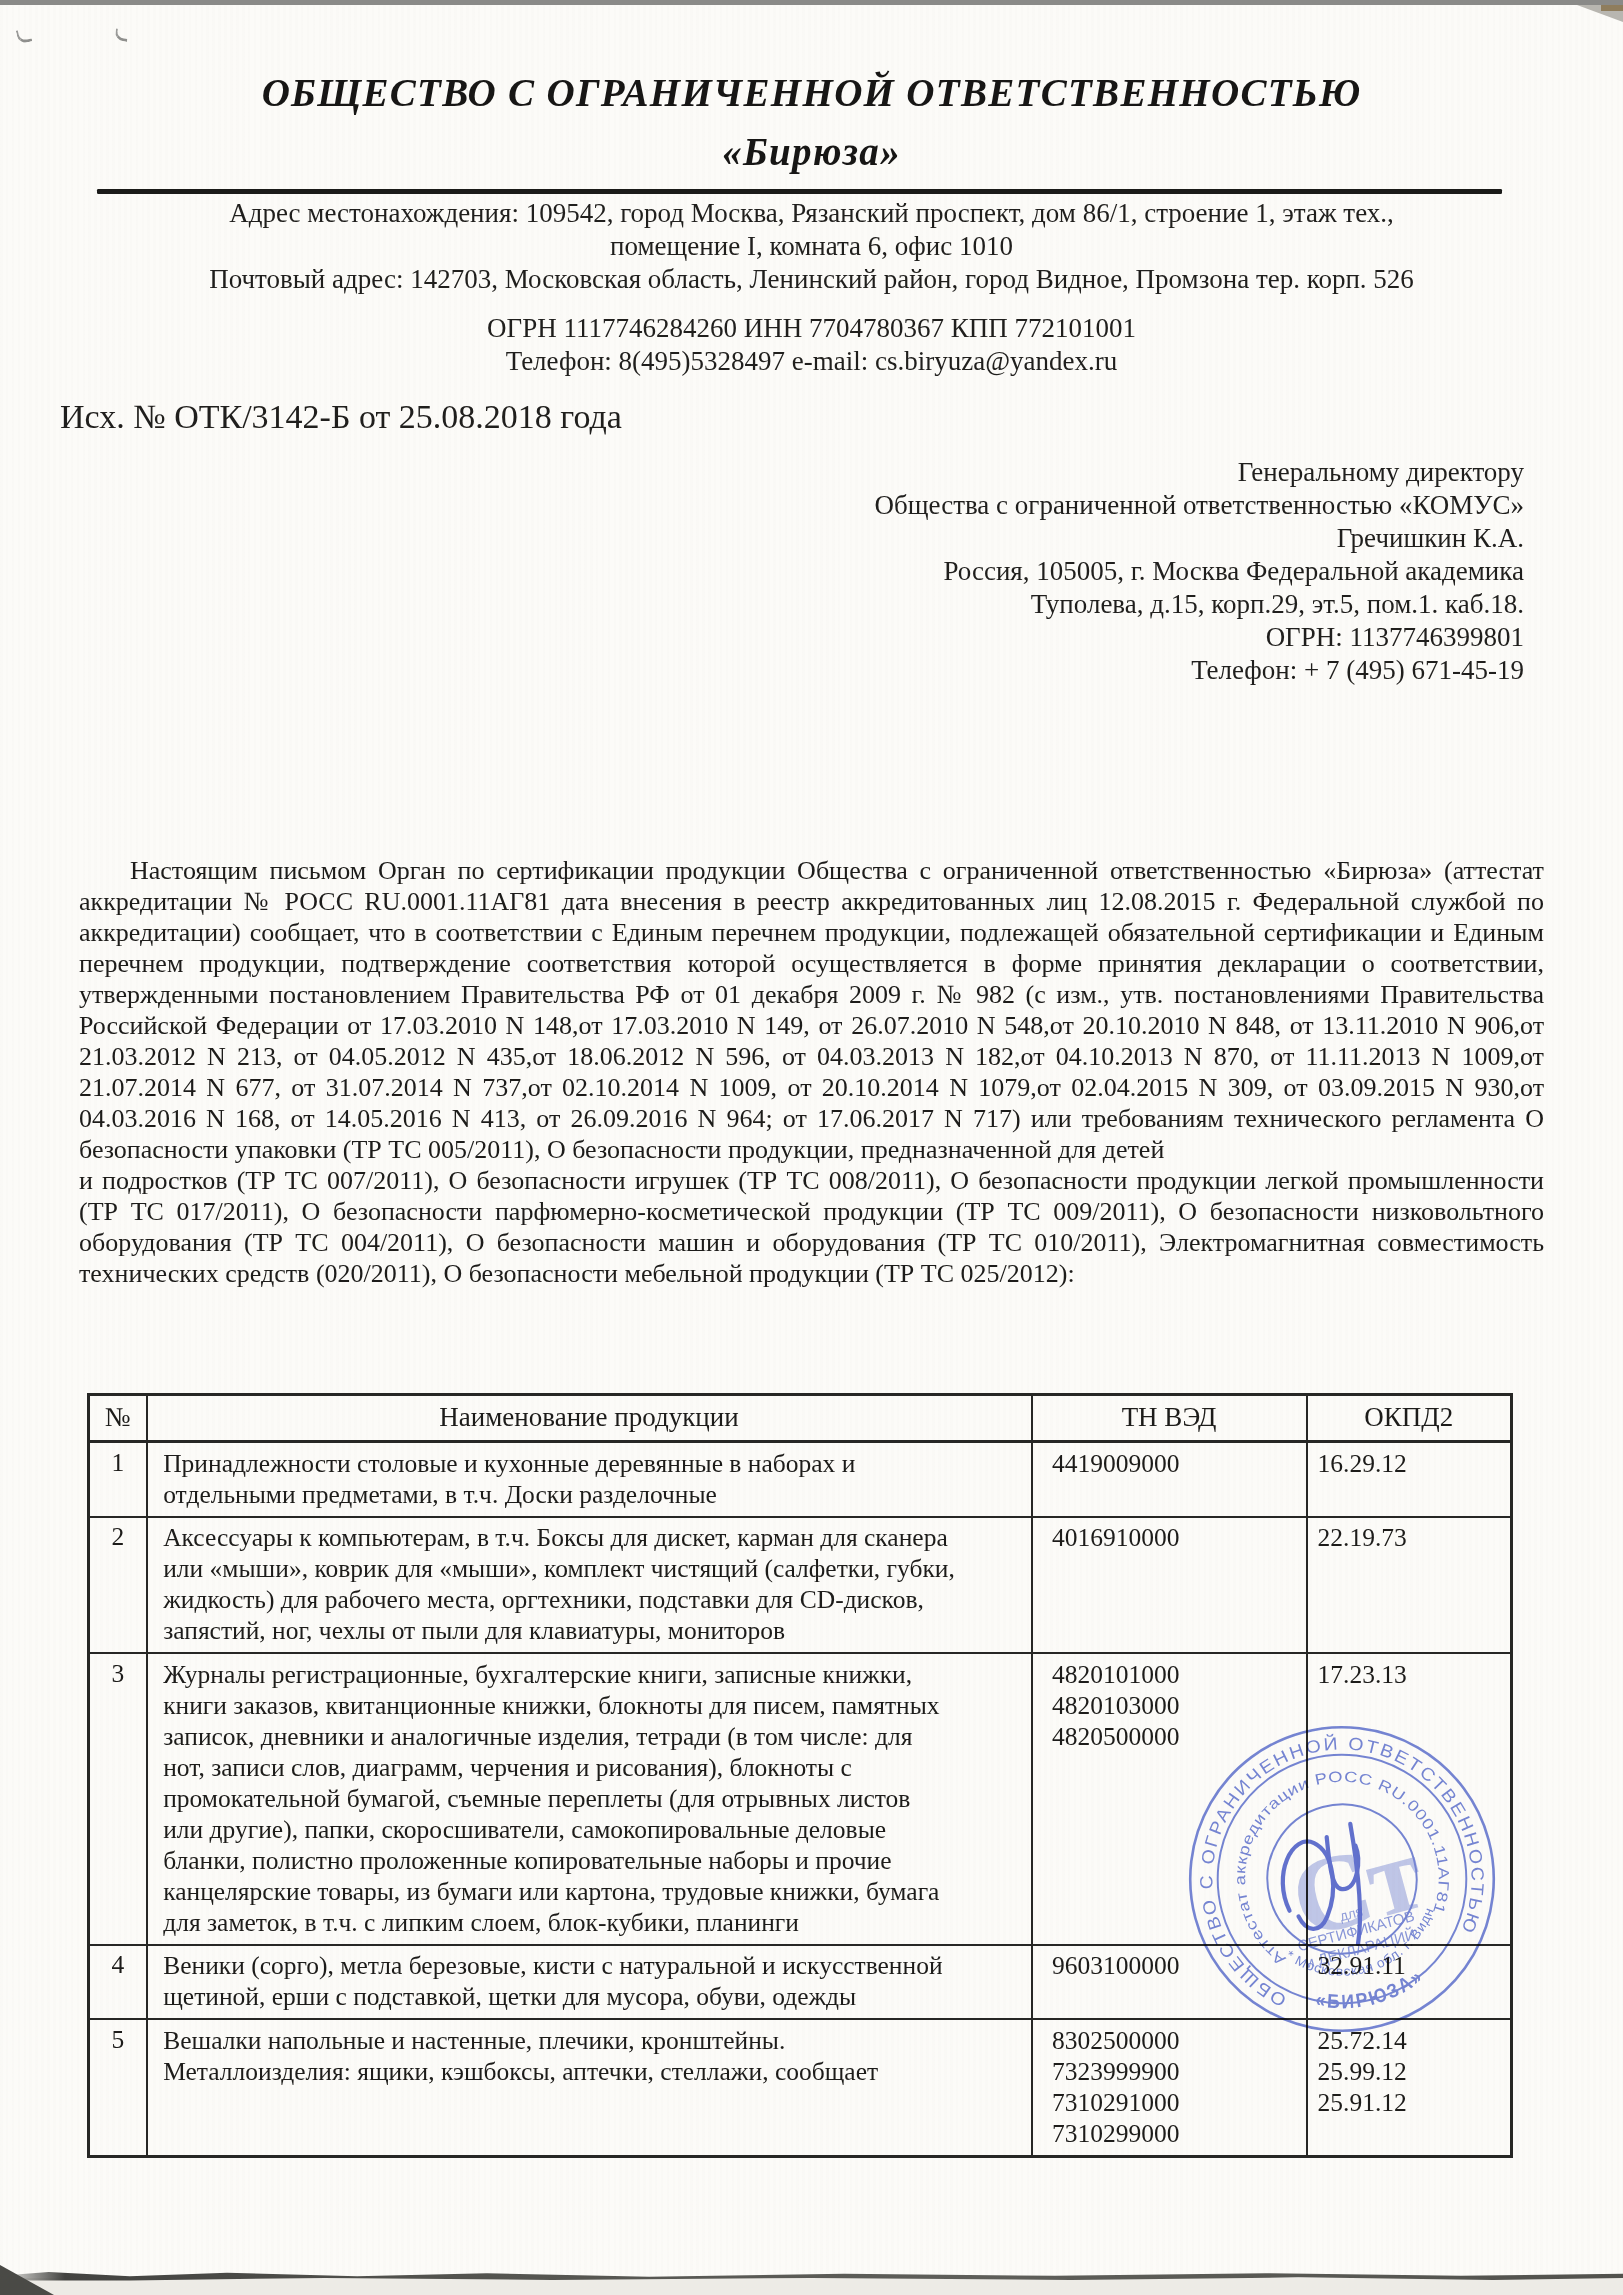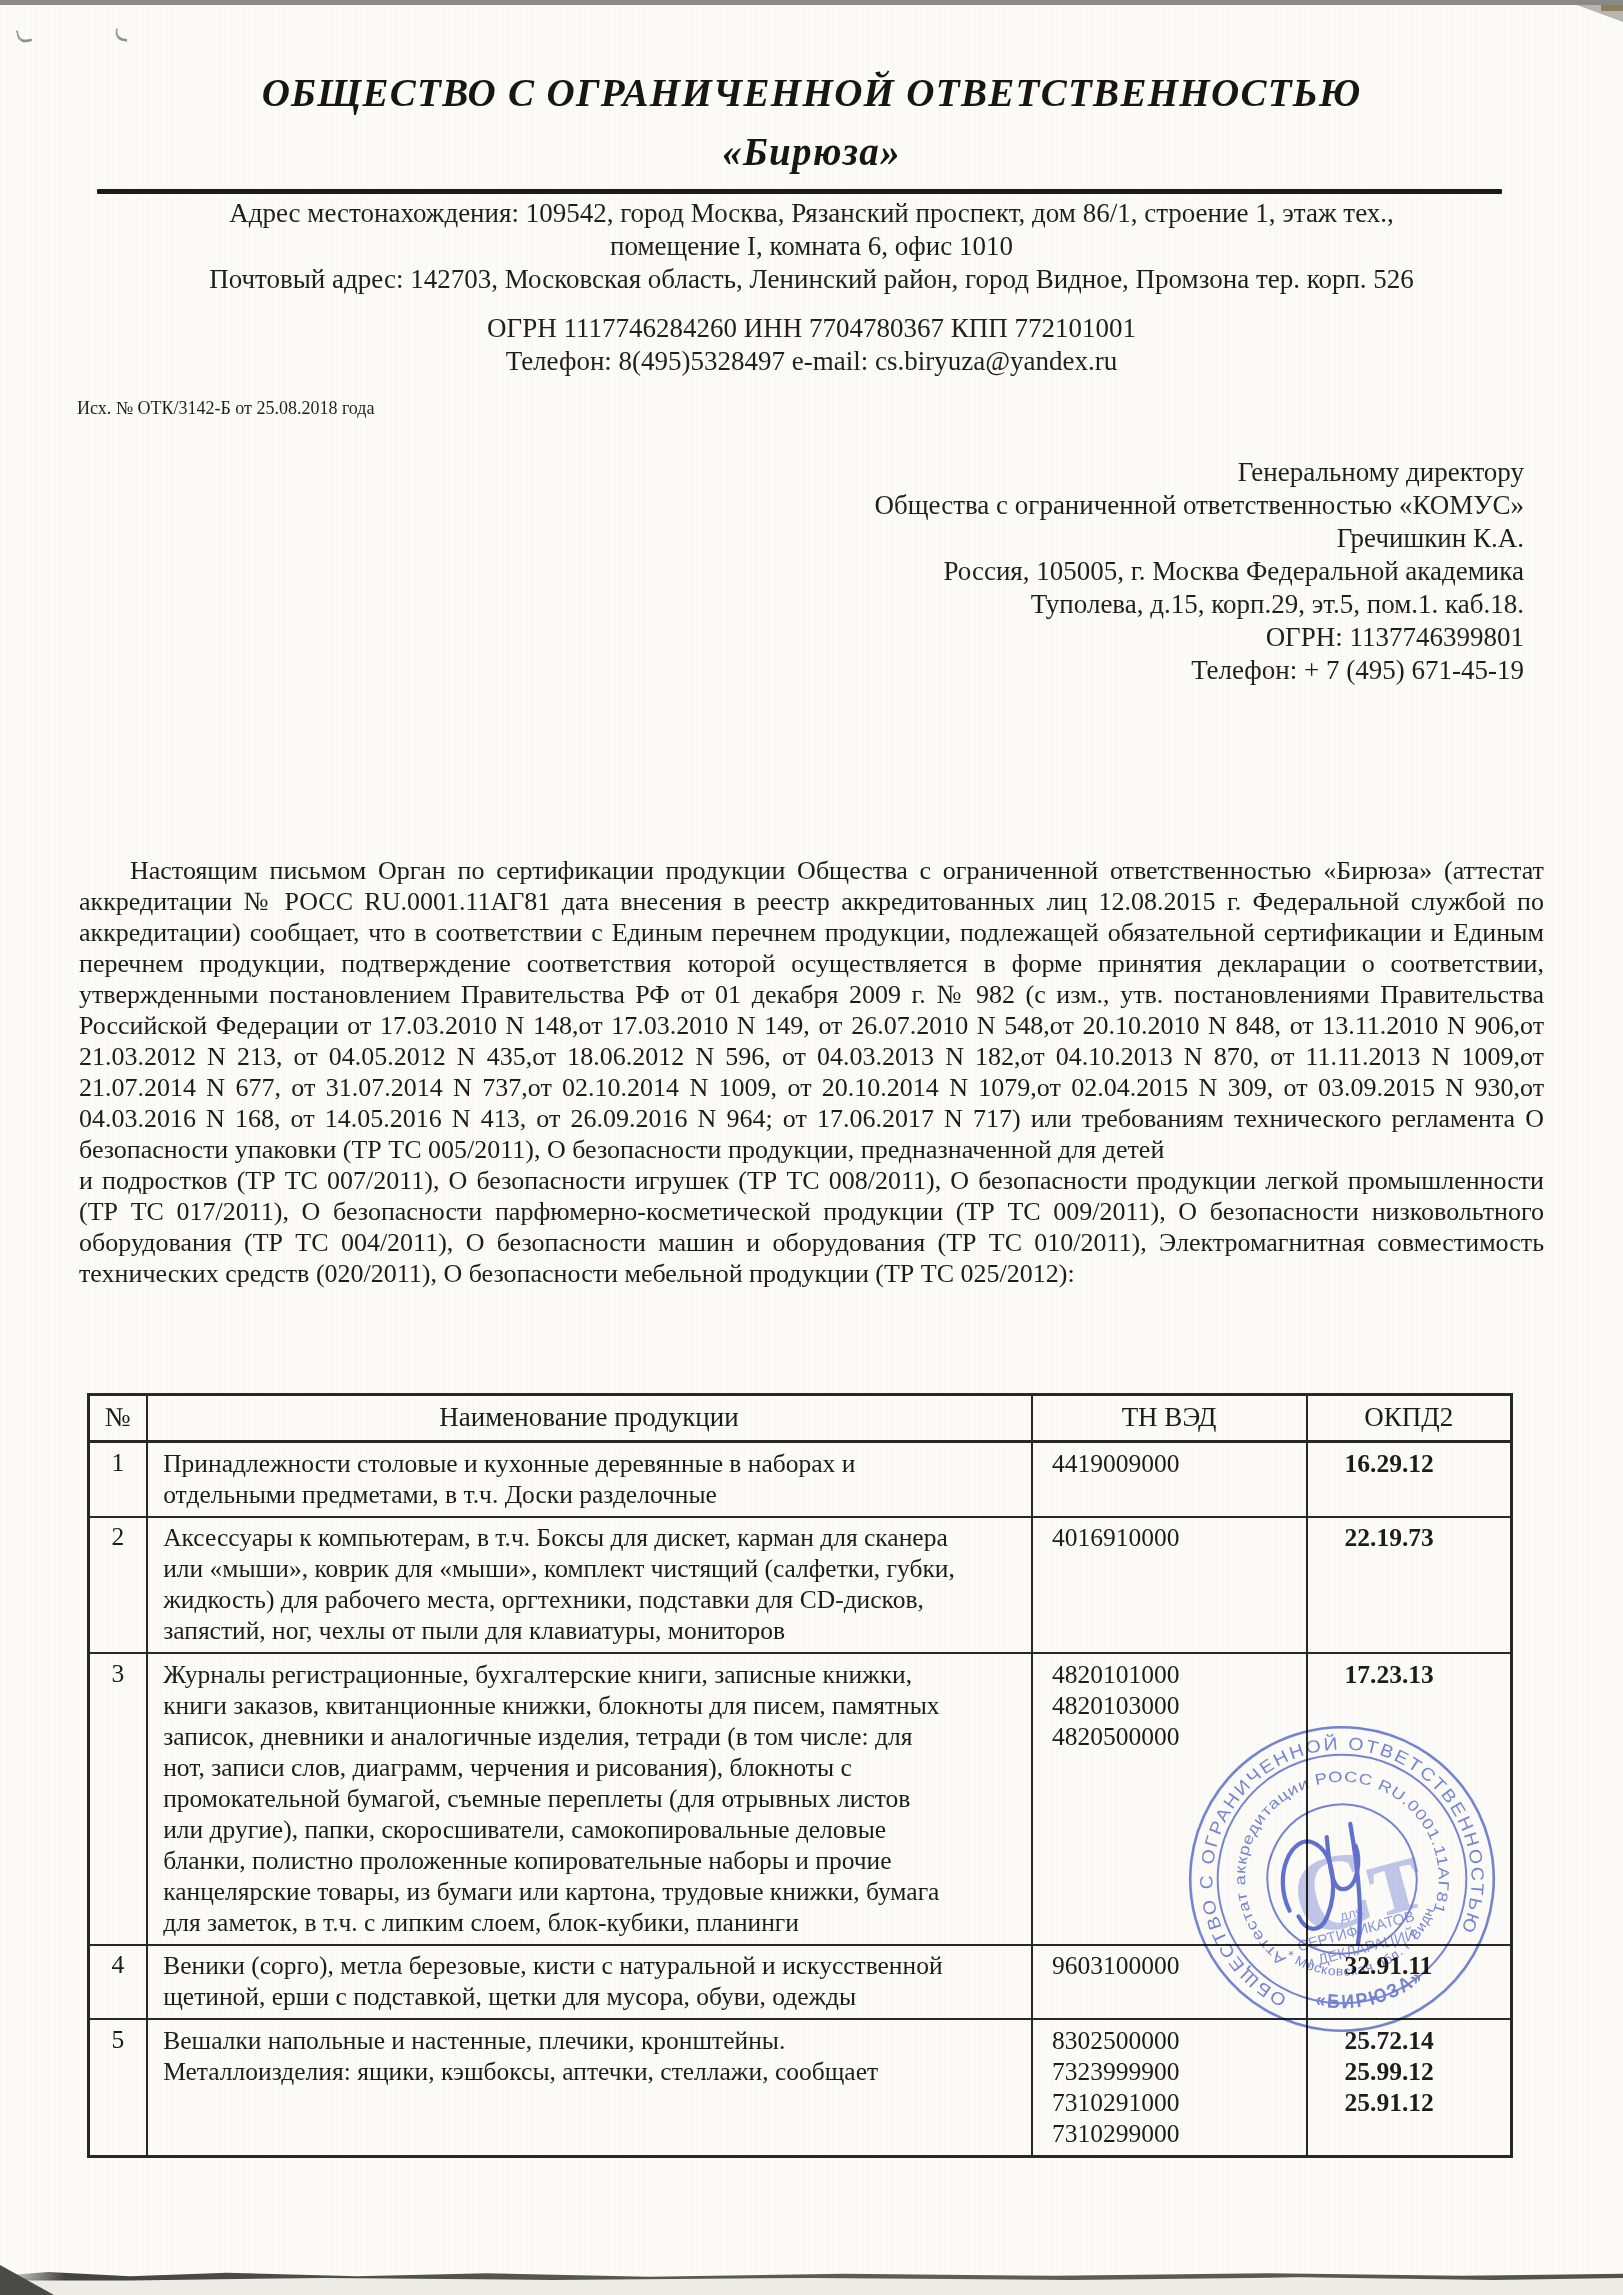--- a/index.html
+++ b/index.html
@@ -25,22 +25,22 @@
   }
   .address-block{
     position:absolute;top:192px;left:79px;width:1465px;
     text-align:center;font-size:27px;line-height:33px;color:#201f1d;
   }
   .ogrn-block{
     position:absolute;top:307px;left:79px;width:1465px;
     text-align:center;font-size:27px;line-height:33px;color:#201f1d;
   }
   .ref-line{
-    position:absolute;top:393px;left:77px;
-    font-size:18px;color:#201f1d;
+    position:absolute;top:393px;left:60px;
+    font-size:34px;color:#201f1d;
   }
   .recipient{
     position:absolute;top:451px;right:99px;width:916px;
     text-align:right;font-size:27px;line-height:33px;color:#201f1d;
   }
   .letter-title{
     position:absolute;top:794px;left:79px;width:1465px;
     text-align:center;font-size:27.5px;color:#201f1d;
   }
   .letter-body{
@@ -62,21 +62,21 @@
   .products-table th,.products-table td{
     border:2px solid #272725;vertical-align:top;padding:4.6px 3.9px 5.9px 3.9px;
   }
   .products-table th{
     font-weight:normal;font-size:27px;text-align:center;
     border-bottom-width:3.3px;padding-top:5.9px;padding-bottom:7.2px;
   }
   .products-table .cell-num{text-align:center;}
   .products-table .cell-name{padding-left:15.7px;}
   .products-table .cell-tnved{padding-left:19.6px;}
-  .products-table .cell-okpd{padding-left:37px;font-weight:bold;}
+  .products-table .cell-okpd{padding-left:10px;}
   .products-table .ln{white-space:nowrap;line-height:31px;}
   .products-table tr{page-break-inside:avoid;}
   .products-table{border:3.3px solid #272725;}
   
   .stamp{
     position:absolute;left:1185px;top:1717px;width:314px;height:314px;
     mix-blend-mode:multiply;opacity:.92;
   }
   
   .speck{position:absolute;background:transparent;border-bottom:3.3px solid #8f8f8d;border-left:2.6px solid #9a9a98;border-radius:0 0 0 9.2px;transform:rotate(-12deg);}

